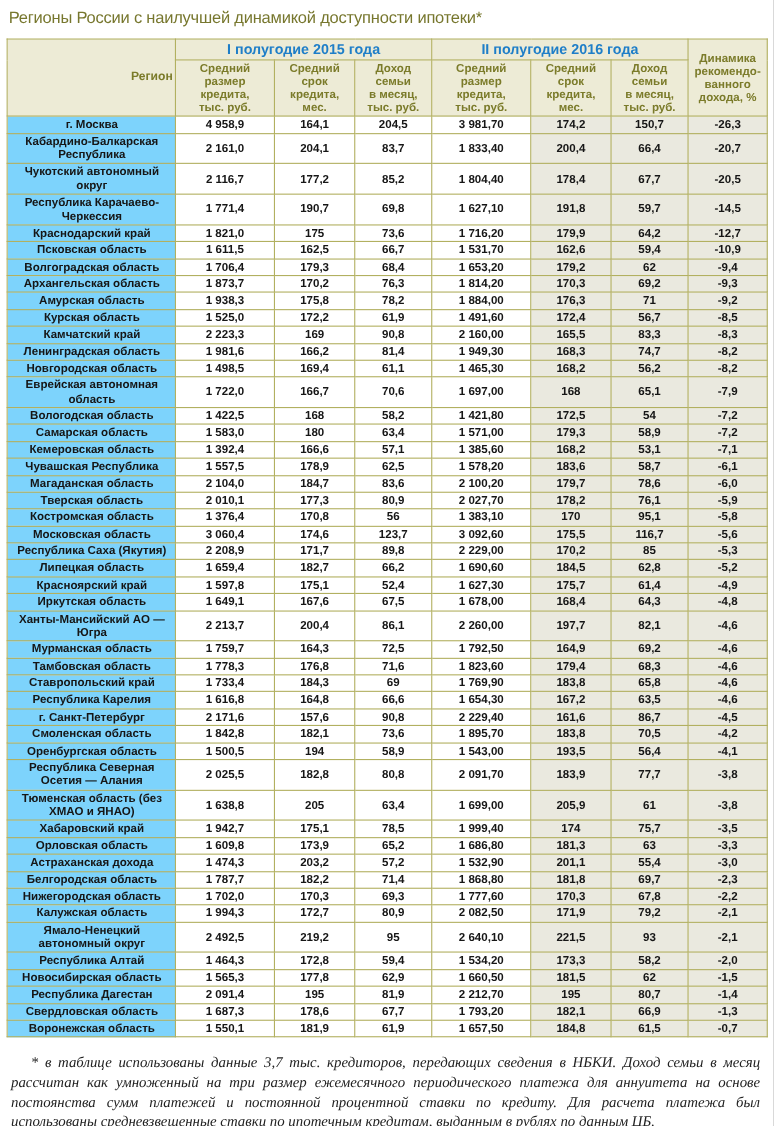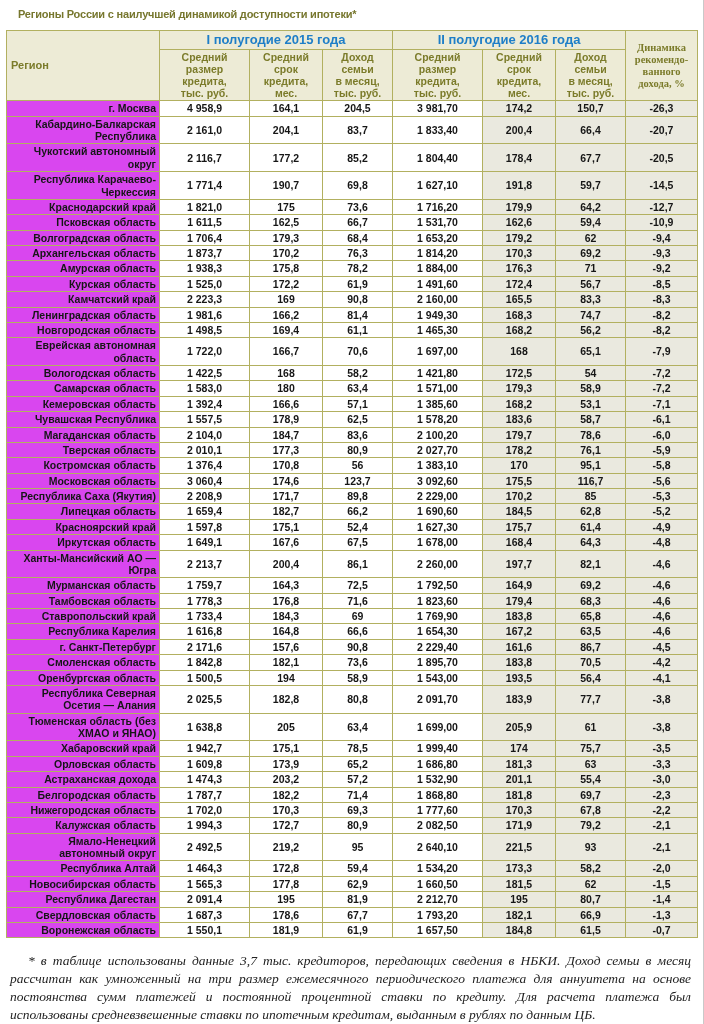--- a/index.html
+++ b/index.html
@@ -9,24 +9,24 @@
     min-height:1024px;
     box-sizing:border-box;
     background:#fff;
     border-right:1px solid #c9c9c9;
     border-bottom:1px solid #b5b5b5;
     padding:6px 8px 4px 6px;
     font-family:"Liberation Sans", sans-serif;
   }
   .title{
     color:#77772e;
-    font-size:11px;
-    font-weight:bold;
+    font-size:15px;
+    font-weight:normal;
     letter-spacing:-0.2px;
-    margin:2px 0 10px 12px;
+    margin:2px 0 10px 2px;
   }
   table.data{
     width:691px;
     border-collapse:collapse;
     table-layout:fixed;
   }
   table.data th, table.data td{
     border:1px solid #b2b060;
     box-sizing:border-box;
   }
@@ -34,51 +34,50 @@
     background:#edebd6;
     color:#7b7b2a;
     font-weight:bold;
     font-size:10.5px;
     line-height:1.15;
     padding:1px 2px;
     text-align:center;
     white-space:pre-line;
   }
   thead th.region-h{
-    text-align:left;
+    text-align:right;
     vertical-align:middle;
     padding-left:4px;
     font-size:11px;
   }
   thead th.group{
     color:#1e7ec8;
     font-size:13px;
     height:19px;
     vertical-align:middle;
   }
   thead th.sub{
     height:46px;
     vertical-align:middle;
   }
   thead th.dyn-h{
     vertical-align:middle;
     font-size:10.5px;
-    font-family:Liberation Serif, serif;
   }
   tbody td{
     font-size:10.5px;
     line-height:1.18;
     padding:1px 3px;
     color:#161616;
     font-weight:bold;
     background:#fff;
   }
   tbody td.region{
-    text-align:right;
-    background:#d946ef;
+    text-align:center;
+    background:#7dd3fc;
     padding-left:4px;
   }
   tbody td.num{
     text-align:center;
     font-variant-numeric:tabular-nums;
   }
   tbody td.c5, tbody td.c6, tbody td.c7{
     background:#eae9df;
   }
   .footnote{

